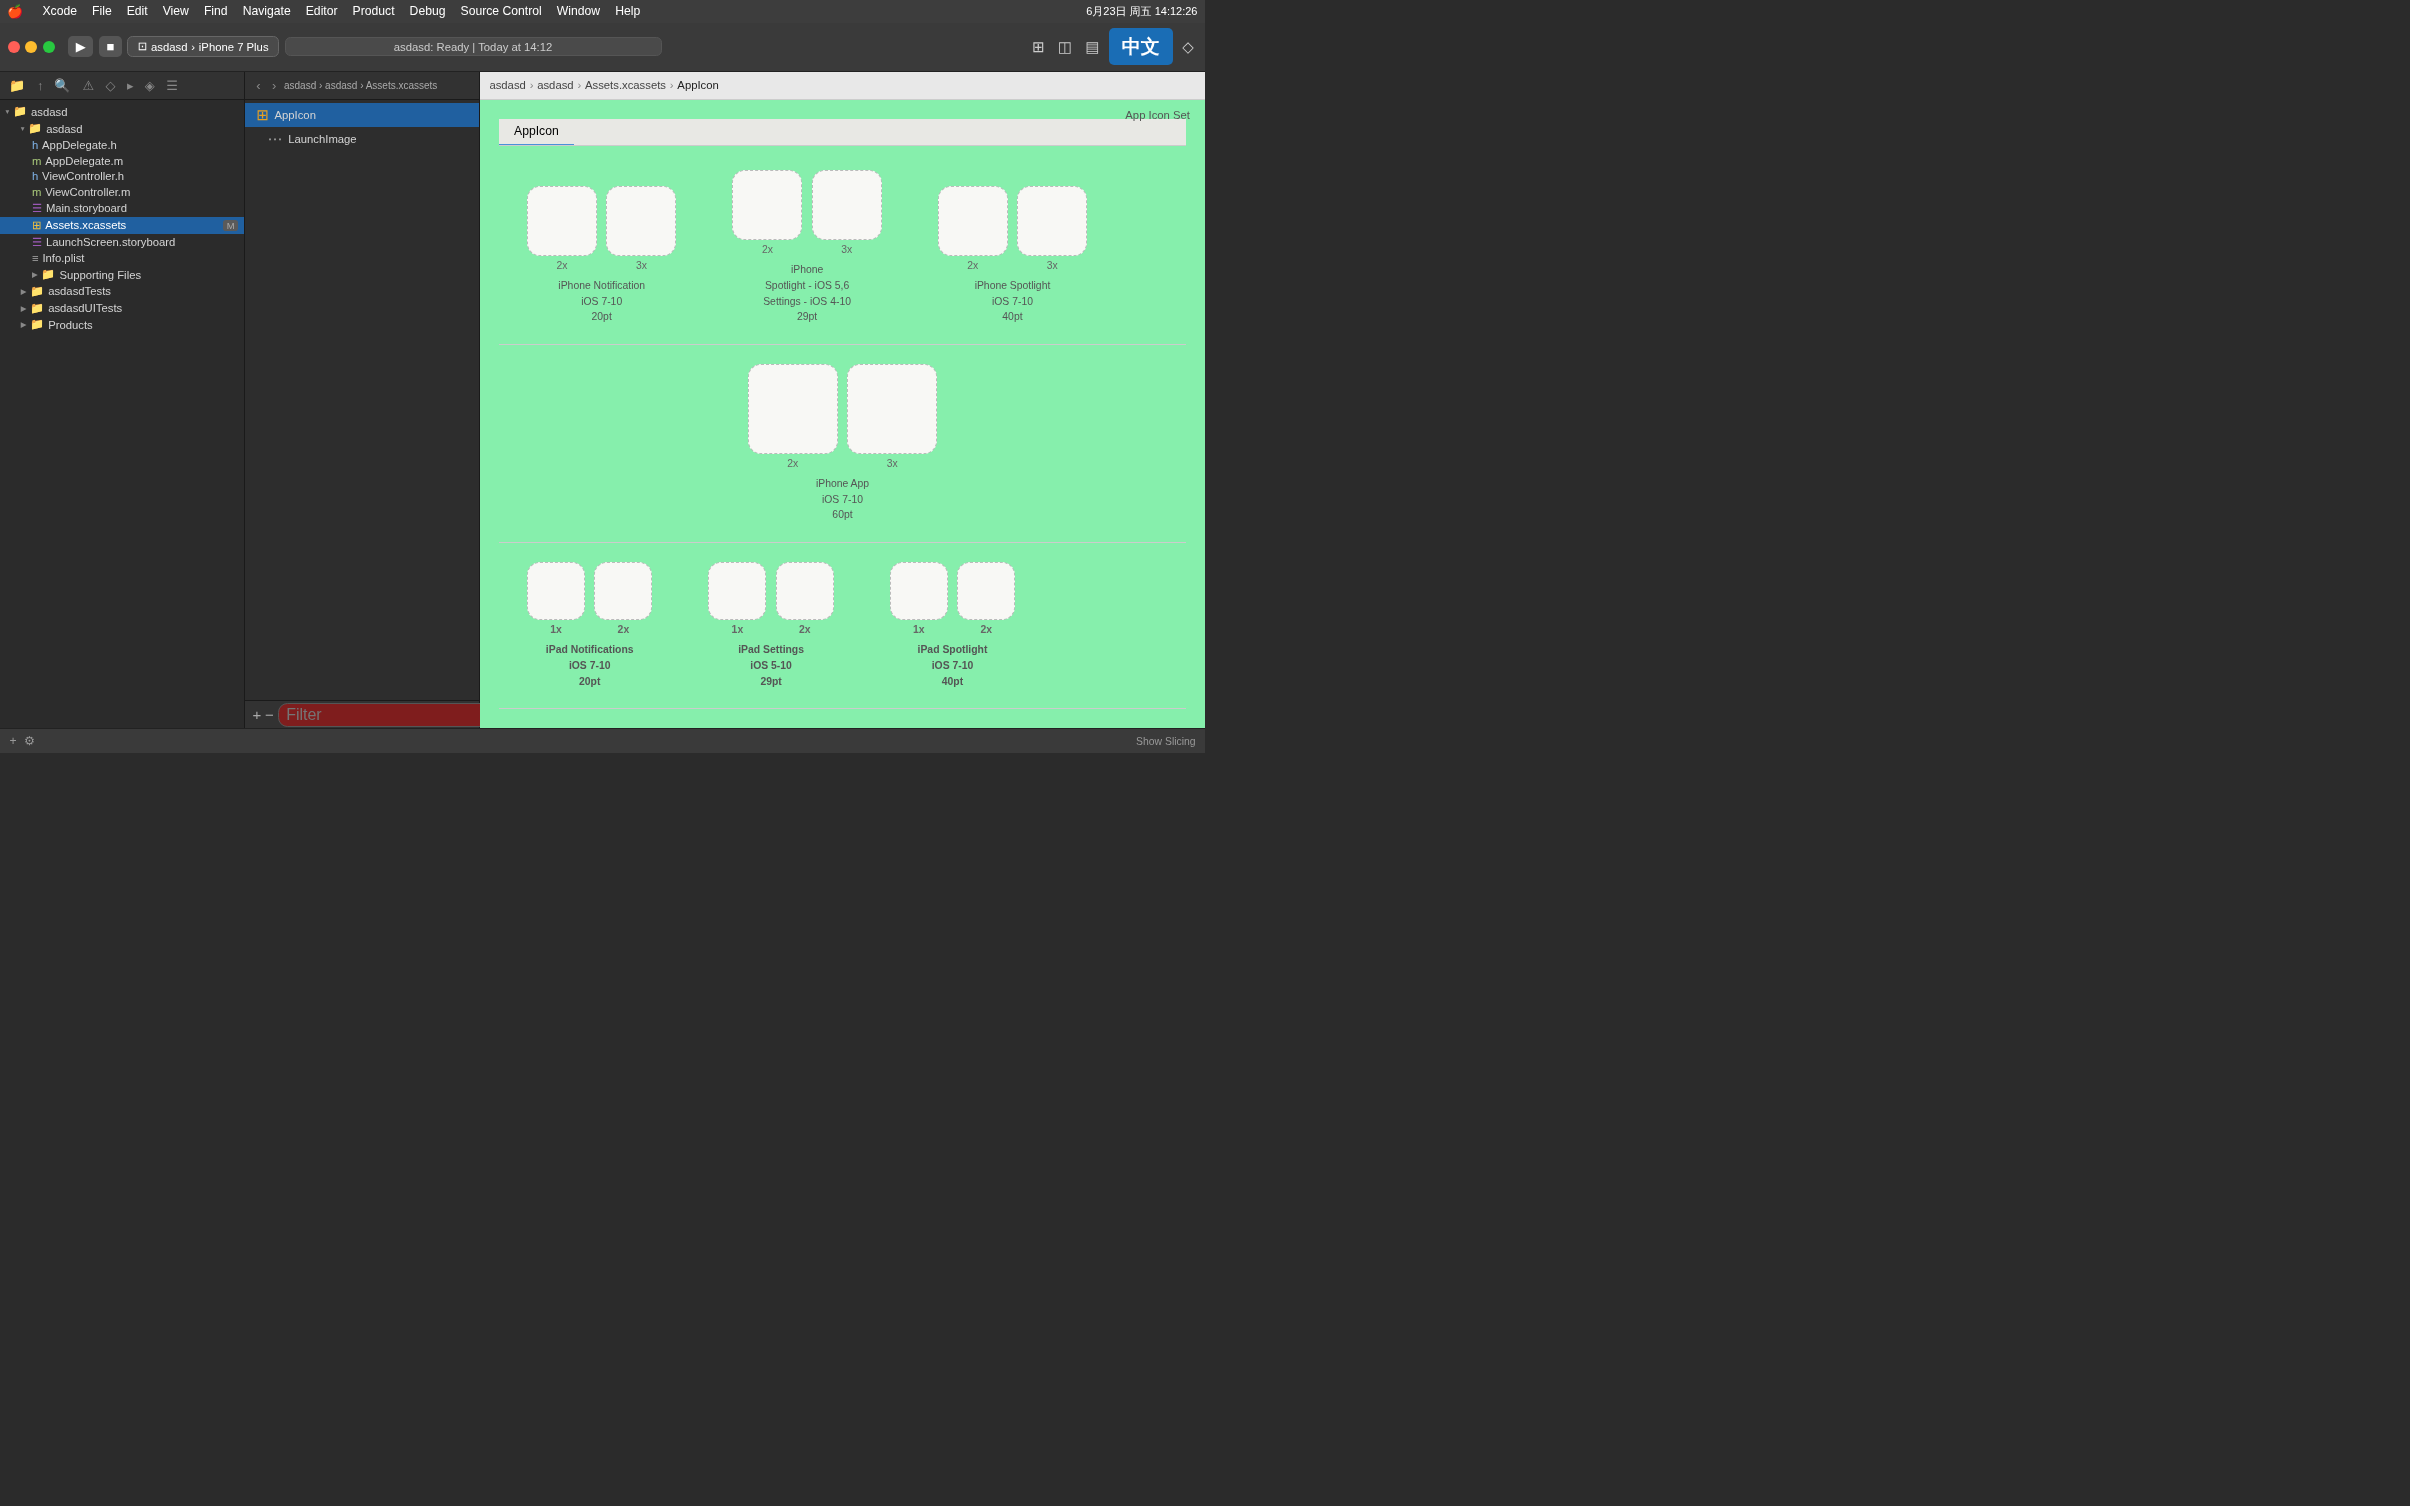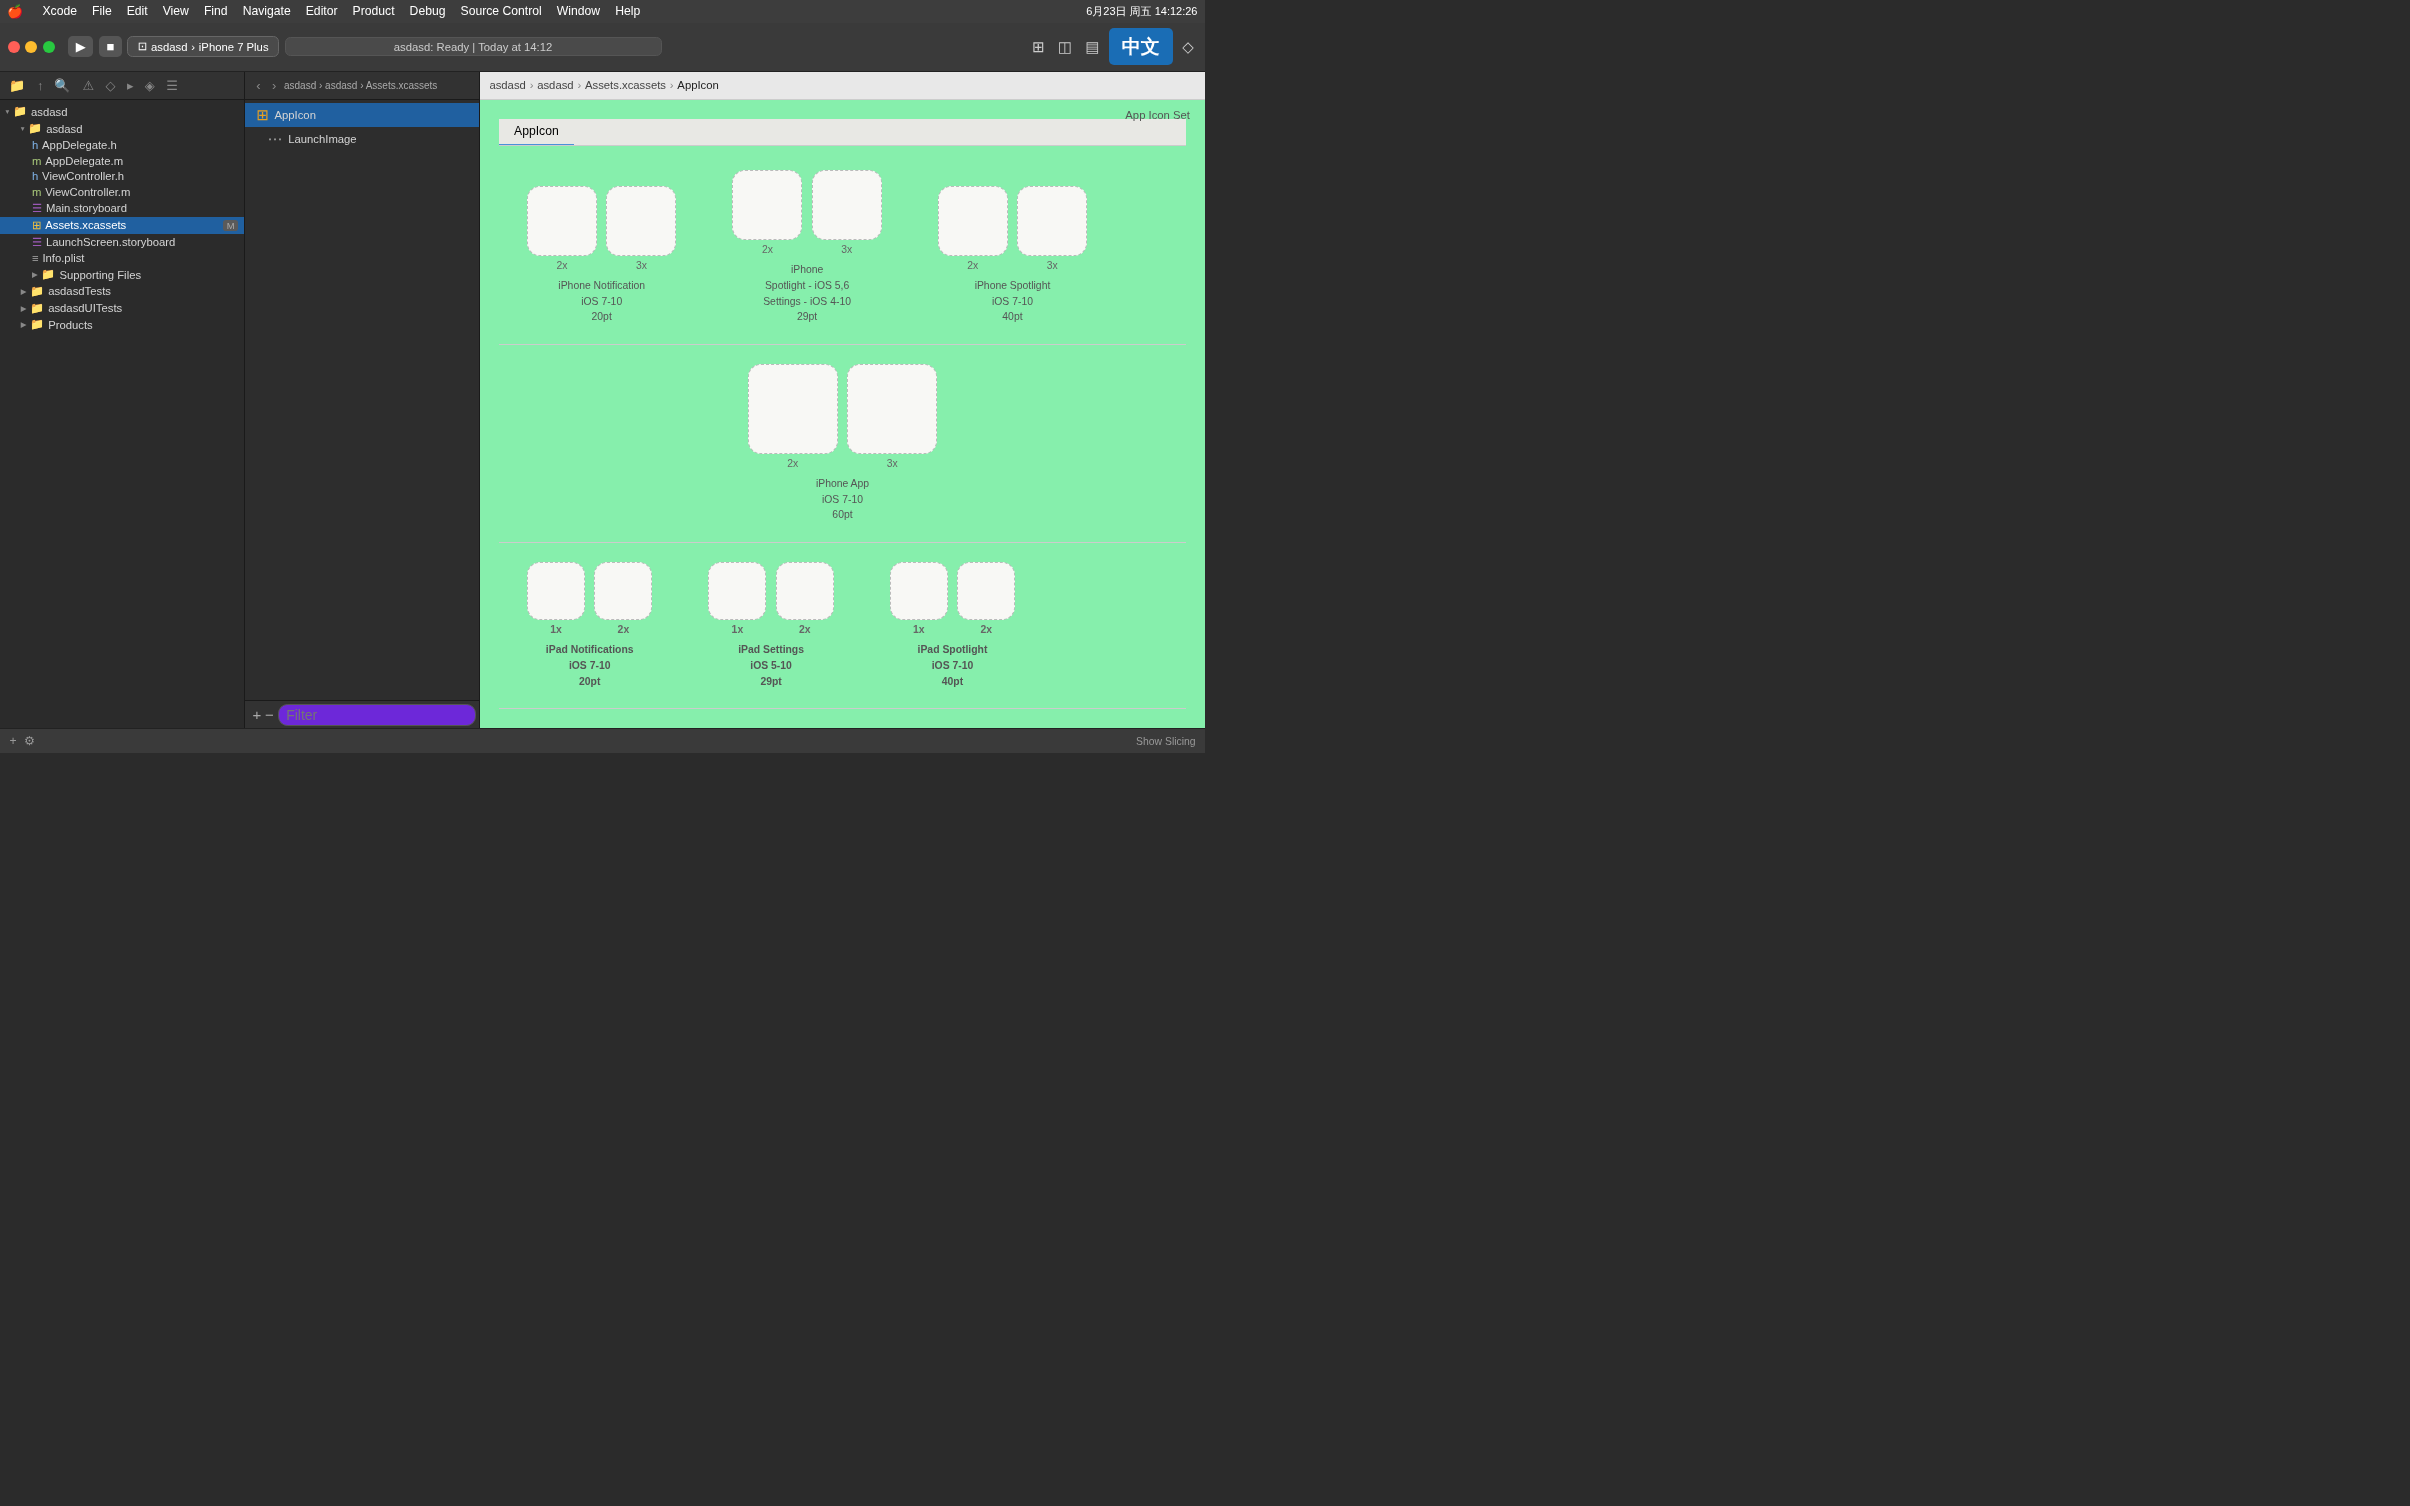--- a/index.html
+++ b/index.html
@@ -209,26 +209,26 @@
       gap: 3.8px;
     }
     .footer-btn {
       background: none;
       border: none;
       color: #aaa;
       font-size: 15px;
       cursor: pointer;
     }
     .filter-input {
-      background: #6d28d9;
+      background: #7f1d1d;
       border: 0.9px solid #555;
       border-radius: 9.4px;
       color: #ccc;
       padding: 1.9px 7.5px;
-      font-size: 14px;
+      font-size: 16px;
       flex: 1;
     }
 
     
     .editor-area {
       flex: 1;
       background: #f5f5f0;
       display: flex;
       flex-direction: column;
       overflow: hidden;

